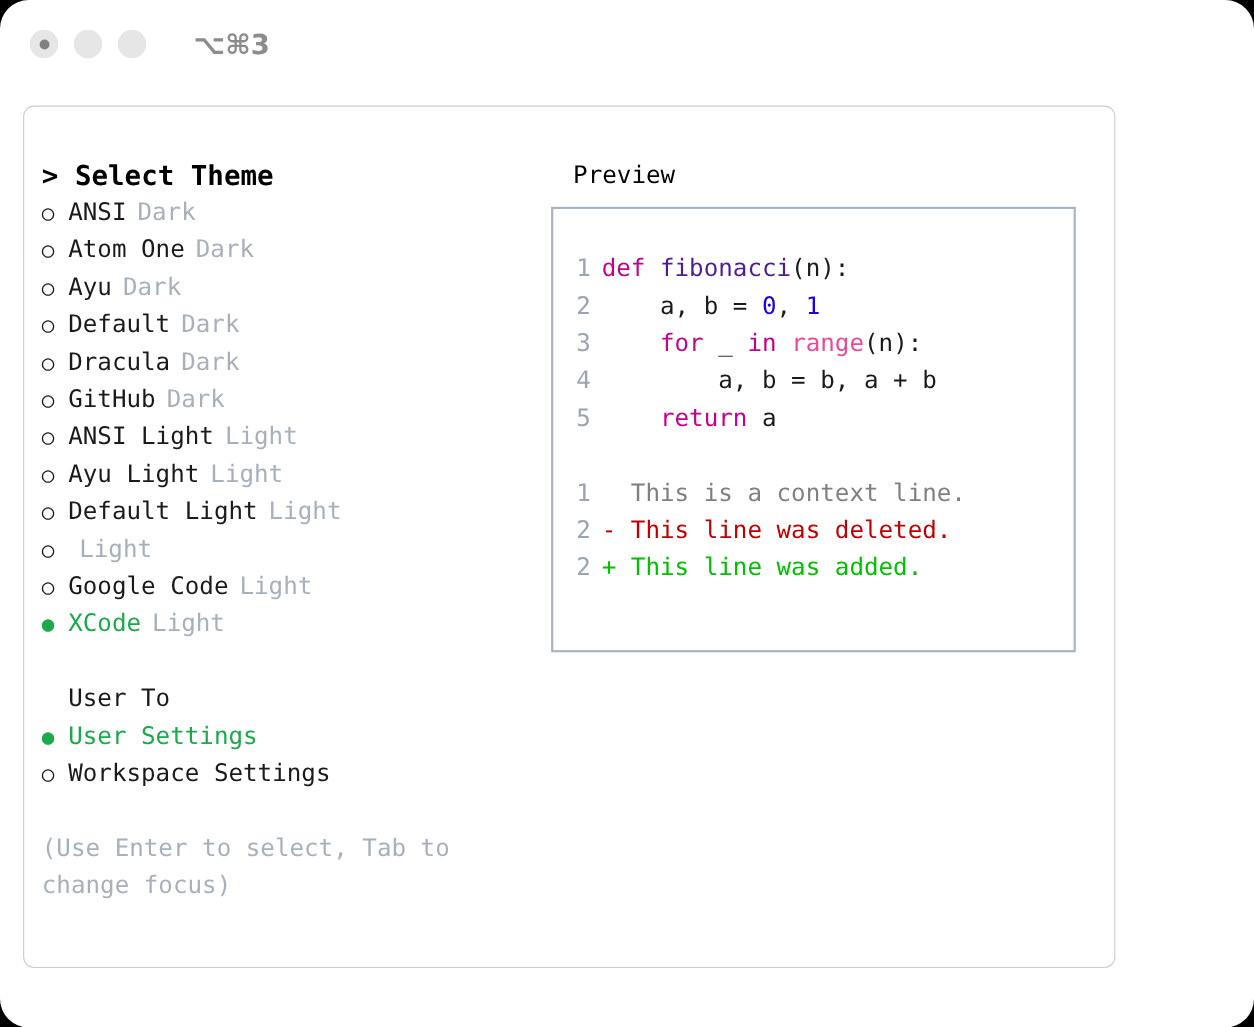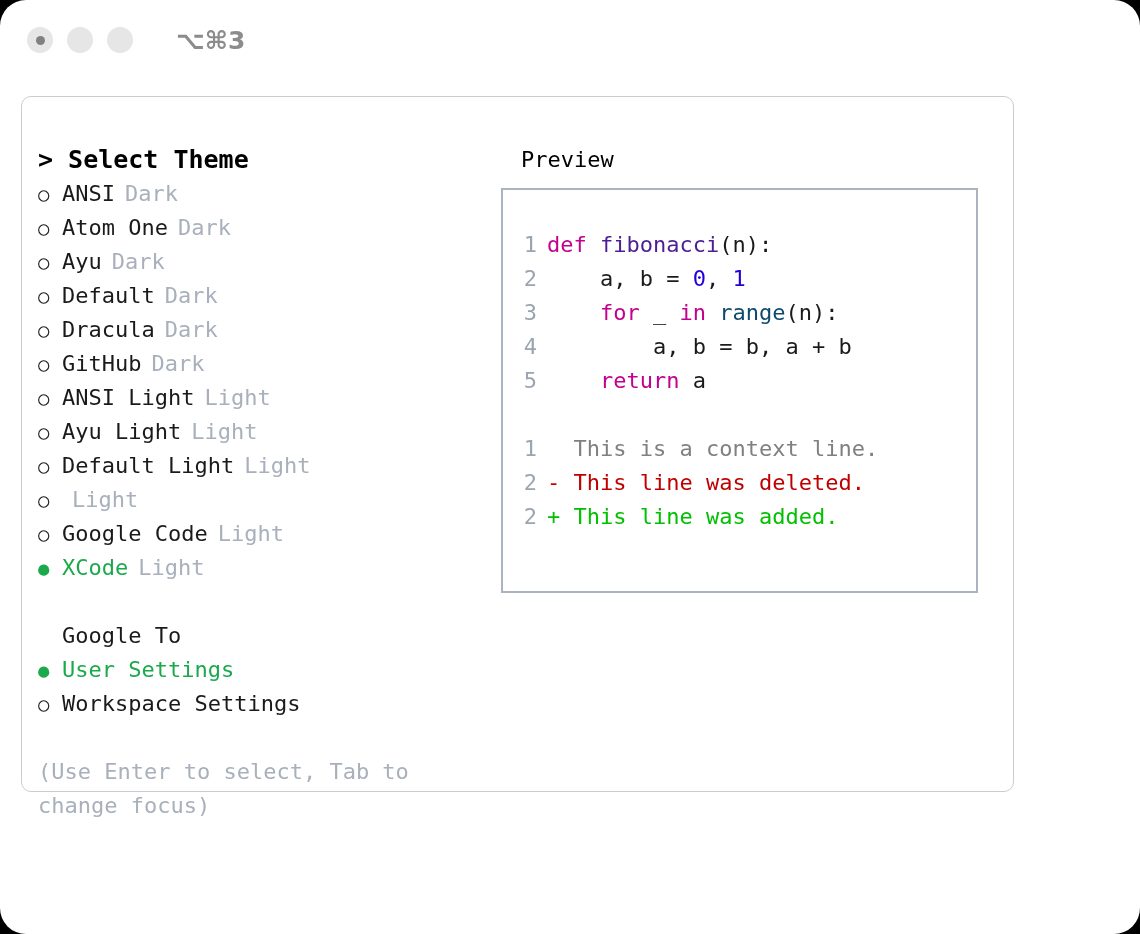--- a/index.html
+++ b/index.html
@@ -62,21 +62,21 @@
     letter-spacing: 0px;
     font-family: "DejaVu Sans", "Liberation Sans", sans-serif;
   }
 
   
   .panel {
     position: absolute;
     left: 21px;
     top: 96px;
     width: 993px;
-    height: 696px;
+    height: 784px;
     border: 1.5px solid #c9ccd1;
     border-radius: 10px;
     box-sizing: border-box;
     background: #ffffff;
   }
 
   .col-left {
     position: absolute;
     left: 16px;
     top: 46px;
@@ -171,21 +171,21 @@
     padding-right: 10px;
     box-sizing: border-box;
   }
   .code-text { color: #1a1a1a; }
   .gap-line { height: 34px; }
 
   
   .kw  { color: #c4008f; }
   .fn  { color: #4c1d95; }
   .num { color: #2200dd; }
-  .bi  { color: #0c4a6e; }
+  .bi  { color: #ec4899; }
   .pl  { color: #1a1a1a; }
 
   
   .diff-ctx { color: #808080; }
   .diff-del { color: #c00000; }
   .diff-add { color: #00c000; }
 </style>
 </head>
 <body>
 
@@ -216,21 +216,21 @@
           <div class="row"><span class="marker">○</span><span class="label">ANSI Light</span><span class="variant">Light</span></div>
           <div class="row"><span class="marker">○</span><span class="label">Ayu Light</span><span class="variant">Light</span></div>
           <div class="row"><span class="marker">○</span><span class="label">Default Light</span><span class="variant">Light</span></div>
           <div class="row"><span class="marker">○</span><span class="variant">Light</span></div>
           <div class="row"><span class="marker">○</span><span class="label">Google Code</span><span class="variant">Light</span></div>
           <div class="row"><span class="marker sel">●</span><span class="label sel">XCode</span><span class="variant">Light</span></div>
         </div>
 
       <div class="spacer-sm"></div>
 
-      <div class="apply-head">Google To</div>
+      <div class="apply-head">User To</div>
       <div id="apply-list">
           <div class="row"><span class="marker sel">●</span><span class="label sel">User Settings</span></div>
           <div class="row"><span class="marker">○</span><span class="label">Workspace Settings</span></div>
         </div>
 
       <div class="spacer-sm"></div>
 
       <div class="hint">(Use Enter to select, Tab to change focus)</div>
     </div>
 

